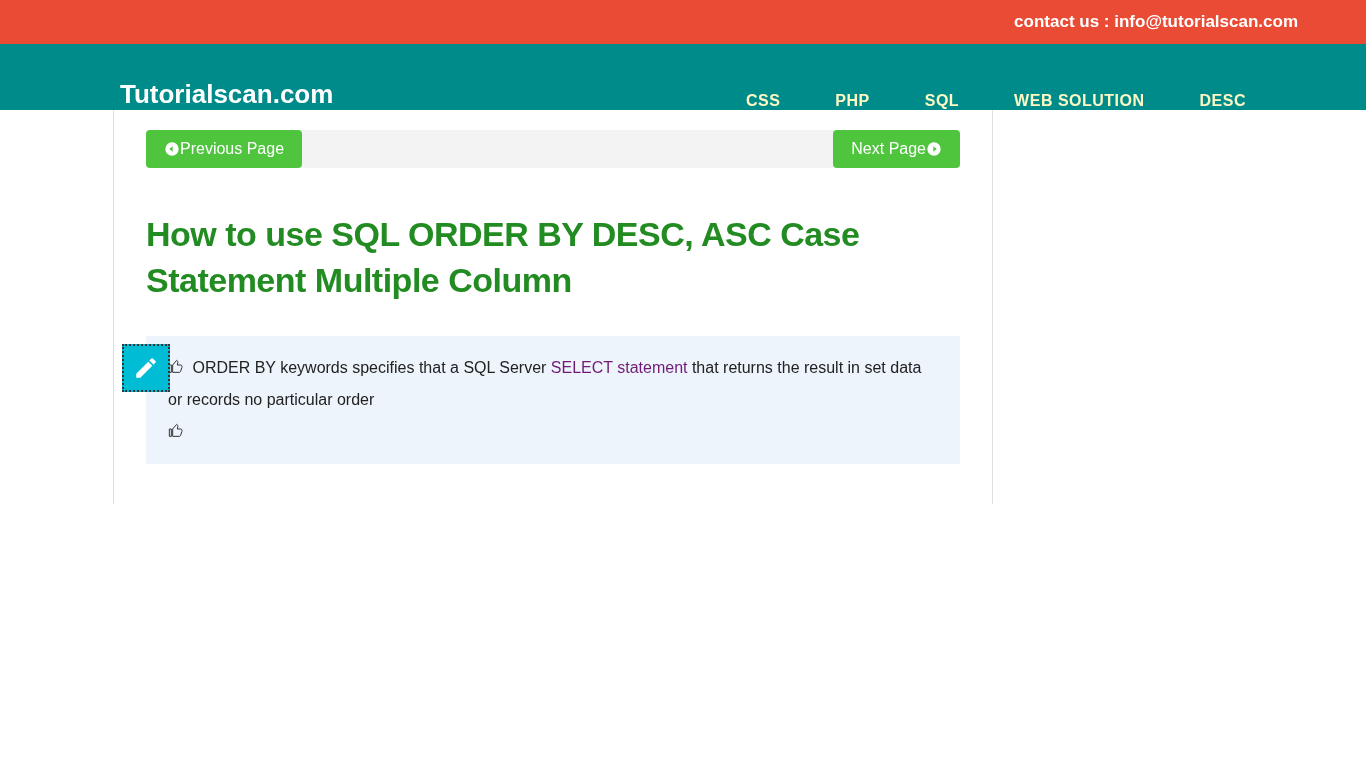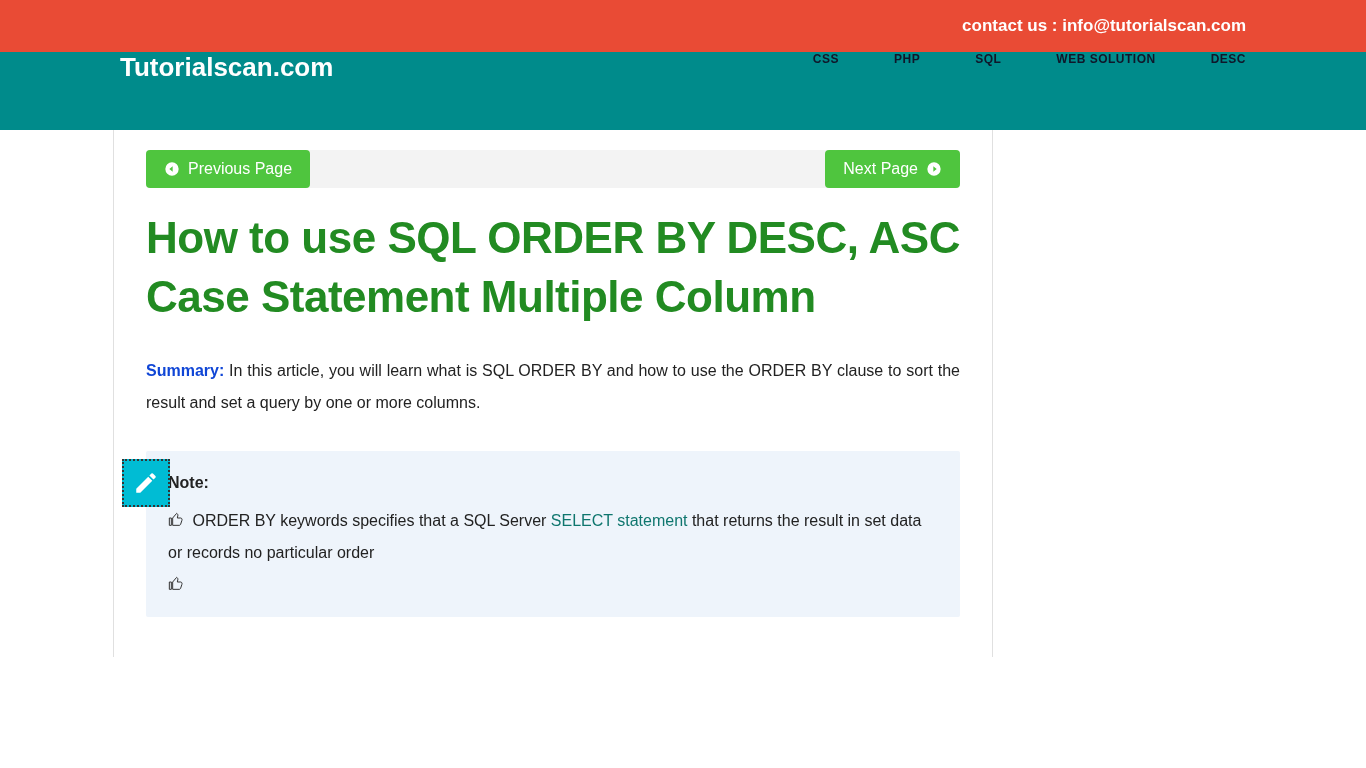--- a/index.html
+++ b/index.html
@@ -1,41 +1,41 @@
 <!DOCTYPE html>
 <html><head>
 <meta charset="utf-8">
 <style>
 * { margin: 0; padding: 0; box-sizing: border-box; }
 body { font-family: Arial, Helvetica, sans-serif; background: #fff; }
 
-.top-bar { background: #e94b35; height: 52px; display: flex; align-items: center; justify-content: flex-end; padding: 0 120px; }
+.top-bar { background: #e94b35; height: 44px; display: flex; align-items: center; justify-content: flex-end; padding: 0 68px; }
 .top-bar-text { color: #fff; font-weight: bold; font-size: 17px; }
 
-.nav-bar { background: #008b8b; height: 78px; display: flex; align-items: flex-start; padding: 0 120px; }
+.nav-bar { background: #008b8b; height: 66px; display: flex; align-items: flex-end; padding: 0 120px; }
 .logo { color: #fff; font-weight: bold; font-size: 26px; }
 .nav-links { margin-left: auto; display: flex; gap: 55px; }
-.nav-links a { color: #0f172a; text-decoration: none; font-weight: bold; font-size: 12px; letter-spacing: 0.5px; }
+.nav-links a { color: #fef9c3; text-decoration: none; font-weight: bold; font-size: 16px; letter-spacing: 0.5px; }
 
 .container { max-width: 1140px; margin: 0 auto; display: flex; }
 .main-col { width: 880px; border-left: 1px solid #e0e0e0; border-right: 1px solid #e0e0e0; padding: 0 32px 40px 32px; }
 .side-col { flex: 1; }
 
 .pager-row { background: #f3f3f3; border-radius: 4px; margin-top: 20px; display: flex; justify-content: space-between; align-items: center; height: 38px; }
-.btn-green { background: #4fc53e; color: #fff; border: none; border-radius: 4px; padding: 0 18px; height: 38px; font-size: 16px; display: flex; align-items: center; gap: 8px; cursor: pointer; justify-content: center; }
+.btn-green { background: #4fc53e; color: #fff; border: none; border-radius: 4px; padding: 0 18px; height: 38px; font-size: 16px; display: flex; align-items: center; cursor: pointer; justify-content: center; }
 
-h1.page-title { color: #228b22; font-size: 44px; font-weight: 900; margin-top: 20px; line-height: 1.35; font-family: Verdana, Geneva, sans-serif; letter-spacing: -0.5px; }
+h1.page-title { color: #228b22; font-size: 34px; font-weight: 900; margin-top: 44px; line-height: 1.35; font-family: Verdana, Geneva, sans-serif; letter-spacing: -0.5px; }
 
 .summary-block { margin-top: 28px; font-size: 16px; line-height: 2.0; text-align: justify; color: #222; }
 .summary-label { color: #1046d6; font-weight: bold; }
 
 .note-box { background: #eef4fb; margin-top: 32px; padding: 16px 22px 16px 22px; border-radius: 2px; position: relative; font-size: 16px; line-height: 2.0; color: #222; }
 .note-icon-wrap { position: absolute; left: -24px; top: 8px; width: 48px; height: 48px; background: #00bcd4; display: flex; align-items: center; justify-content: center; border: 2px dotted #333; }
 .note-title { font-weight: bold; margin-bottom: 6px; }
-.note-link { color: #0f766e; text-decoration: none; margin-top: 29px; }
+.note-link { color: #701a75; text-decoration: none; margin-top: 29px; }
 
 .icon-svg { width: 16px; height: 16px; fill: #fff; }
 .pencil-svg { width: 26px; height: 26px; fill: #fff; }
 .thumbs-svg { width: 16px; height: 16px; fill: none; stroke: #333; stroke-width: 1.5; display: inline-block; vertical-align: -2px; margin-right: 4px; }
 </style>
 </head>
 <body>
 
 <div class="top-bar">
   <span class="top-bar-text">contact us : info@tutorialscan.com</span>
@@ -66,32 +66,28 @@
         <span>Next Page</span>
         <svg class="icon-svg" viewBox="0 0 24 24">
             <path d="M12 2a10 10 0 1 0 0 20 10 10 0 0 0 0-20zm-1 14V8l5 4-5 4z"></path>
           </svg>
       </button>
     </div>
 
     <h1 class="page-title">How to use SQL ORDER BY DESC, ASC Case Statement Multiple Column</h1>
 
     <div class="summary-block">
-      <p>
-        <span class="summary-label">Summary:</span><span> In this article, you will learn what is SQL ORDER BY and how to use the ORDER BY clause to sort the result and set a query by one or more columns.</span>
-      </p>
     </div>
 
     <div class="note-box">
       <div class="note-icon-wrap">
         <svg class="pencil-svg" viewBox="0 0 24 24">
             <path d="M3 17.25V21h3.75L17.81 9.94l-3.75-3.75L3 17.25zM20.71 7.04a1 1 0 0 0 0-1.41l-2.34-2.34a1 1 0 0 0-1.41 0l-1.83 1.83 3.75 3.75 1.83-1.83z"></path>
           </svg>
       </div>
-      <div class="note-title">Note:</div>
       <p>
         <svg class="thumbs-svg" viewBox="0 0 24 24">
             <path d="M2 20h3V9H2v11zm19-9c0-1.1-.9-2-2-2h-5l.9-4.3c.1-.5-.1-1-.4-1.3L13 2 7 9v11h10c.8 0 1.5-.5 1.8-1.2l2-6c.1-.3.2-.5.2-.8z"></path>
           </svg>
         <span>ORDER BY keywords specifies that a SQL Server </span><a href="#" class="note-link">SELECT statement</a><span> that returns the result in set data or records no particular order</span>
       </p>
       <p>
         <svg class="thumbs-svg" viewBox="0 0 24 24">
             <path d="M2 20h3V9H2v11zm19-9c0-1.1-.9-2-2-2h-5l.9-4.3c.1-.5-.1-1-.4-1.3L13 2 7 9v11h10c.8 0 1.5-.5 1.8-1.2l2-6c.1-.3.2-.5.2-.8z"></path>
           </svg>

